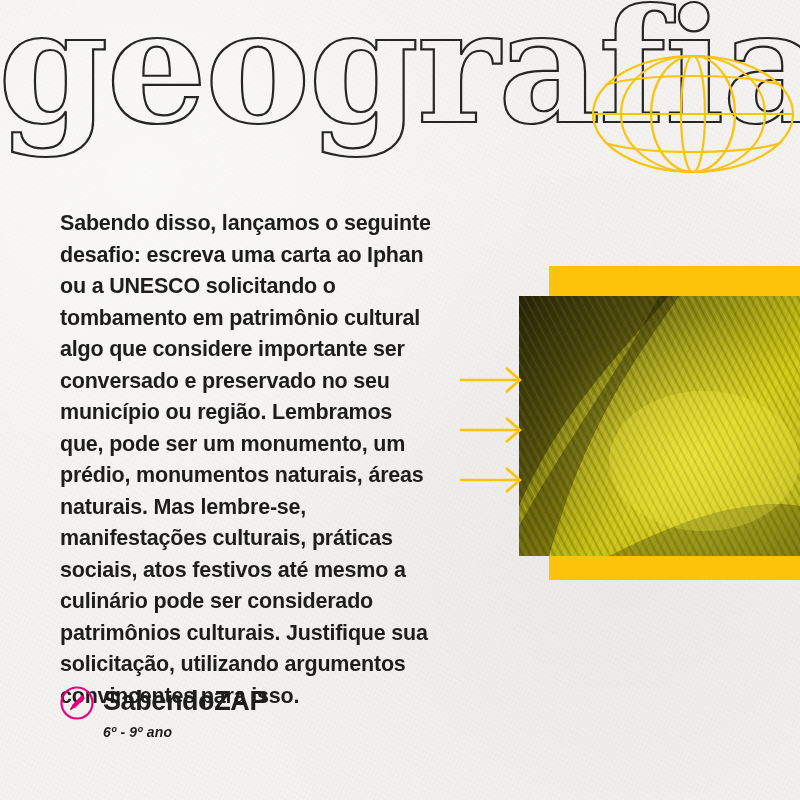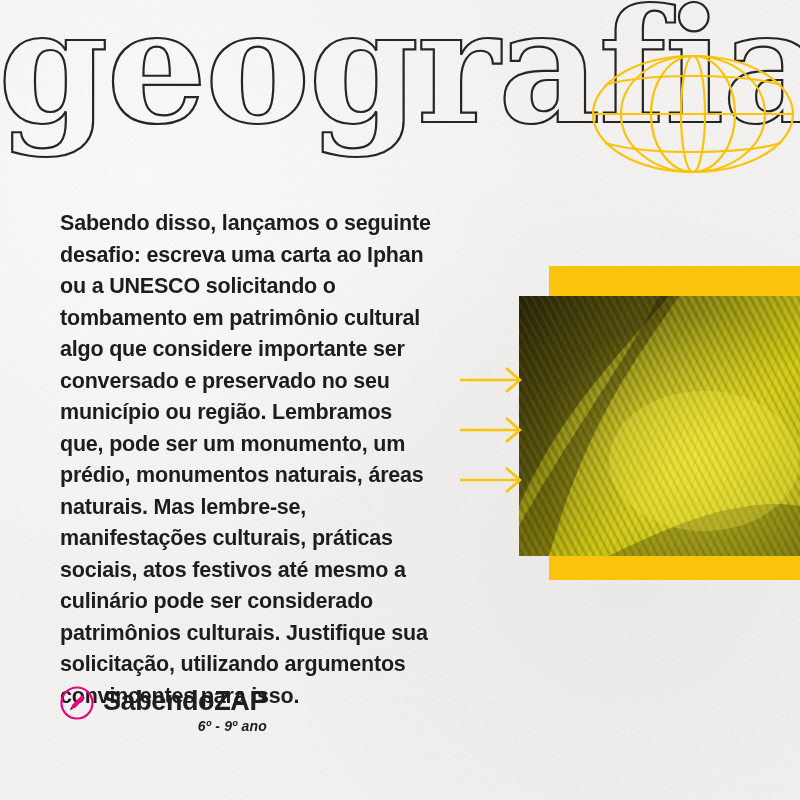--- a/index.html
+++ b/index.html
@@ -127,23 +127,22 @@
   }
   #logo-text .bold {
     font-weight: 700;
     text-align: right;
   }
   #logo-sub {
     font-size: 14px;
     font-style: italic;
     font-weight: 600;
     color: #1d1d1b;
-    margin-top: 2px;
+    margin-top: 8px;
     letter-spacing: 0.2px;
-    text-align: right;
   }
   .logo-col { display: flex; flex-direction: column; }
 </style>
 </head>
 <body>
 
 <div id="page">
 
   <div id="title-wrap">
     <div id="title-text">geografia</div>

